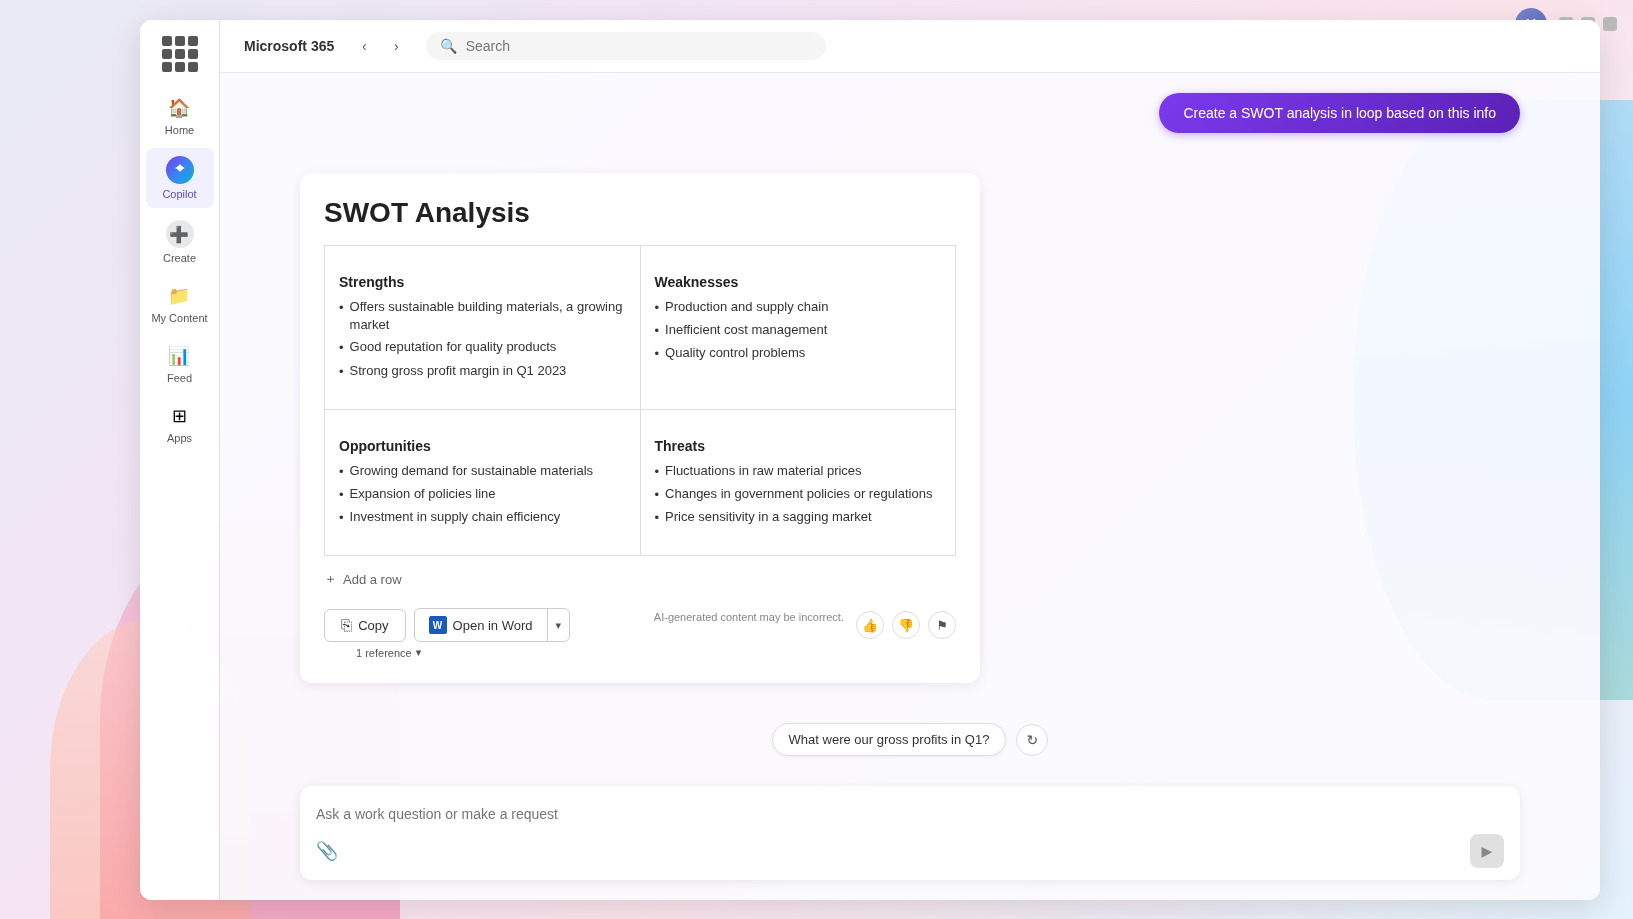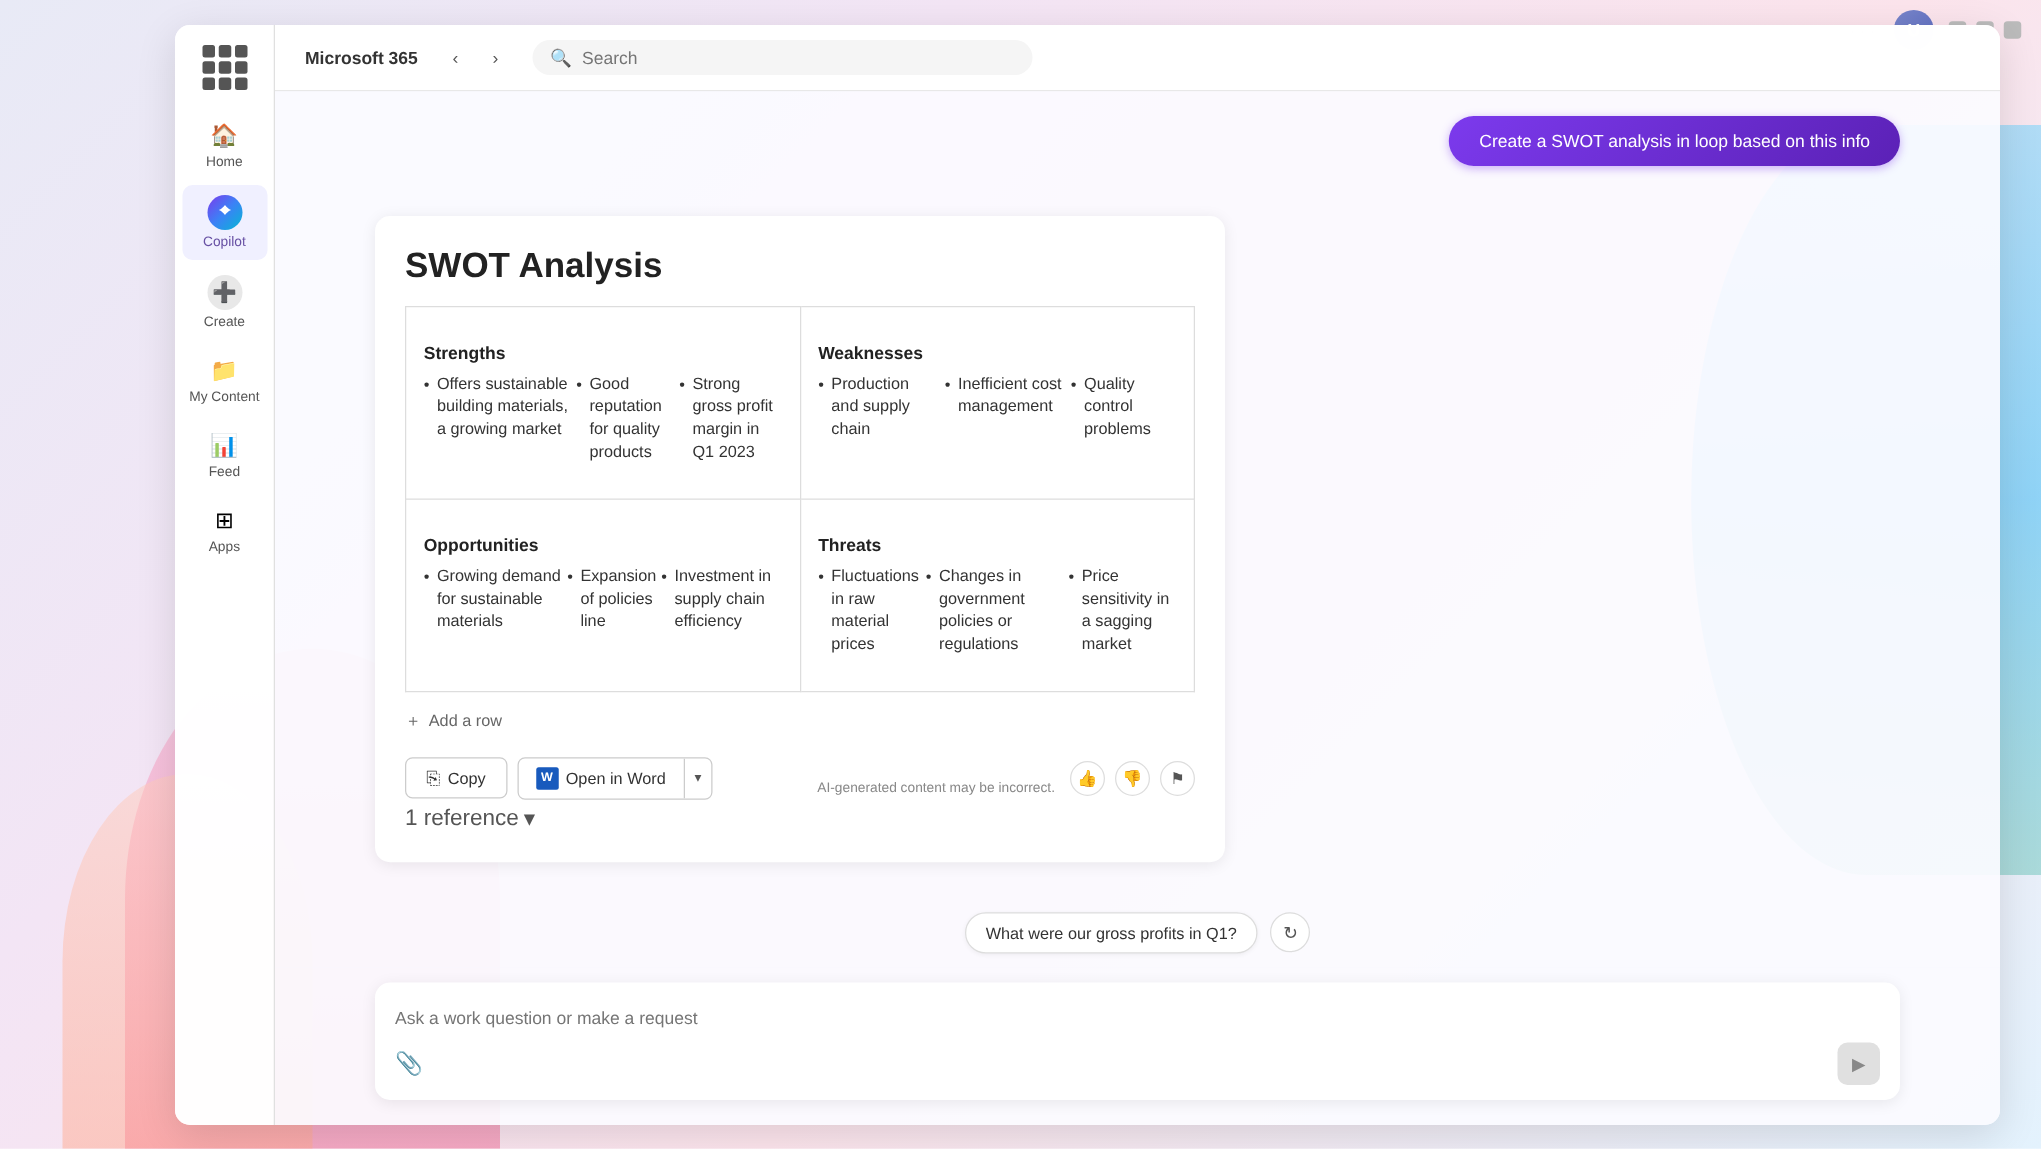--- a/index.html
+++ b/index.html
@@ -229,21 +229,21 @@
     .swot-cell-header {
       font-weight: 600;
       color: #222;
       margin-bottom: 8px;
       font-size: 14px;
     }
     .swot-cell-list {
       list-style: none;
       padding: 0;
       display: flex;
-      flex-direction: row;
+      flex-direction: column;
       gap: 4px;
     }
     .swot-cell-list li {
       display: flex;
       align-items: flex-start;
       gap: 6px;
       color: #333;
       line-height: 1.4;
     }
     .swot-cell-list li::before {
@@ -346,24 +346,25 @@
       cursor: pointer;
       font-size: 13px;
       color: #555;
     }
 
     
     .reference-row {
       display: flex;
       align-items: center;
       gap: 4px;
-      font-size: 18px;
+      font-size: 11px;
       color: #555;
       cursor: pointer;
       margin-top: 4px;
+      margin-left: 32px;
     }
 
     
     .suggestions-row {
       display: flex;
       align-items: center;
       gap: 10px;
       justify-content: center;
       margin-top: 8px;
     }
@@ -574,21 +575,21 @@
               <span>Copy</span>
             </button>
             <div class="btn-word-group">
               <button class="btn-word">
                 <span class="word-icon">W</span>
                 <span>Open in Word</span>
               </button>
               <button class="btn-word-caret">▾</button>
             </div>
           </div>
-          <div style="display:flex; align-items:flex-end; gap:12px;margin-left:20px;">
+          <div style="display:flex; align-items:flex-start; gap:12px;margin-left:20px;">
             <span class="ai-disclaimer">AI-generated content may be incorrect.</span>
             <div class="feedback-icons">
               <button class="feedback-icon">👍</button>
               <button class="feedback-icon">👎</button>
               <button class="feedback-icon">⚑</button>
             </div>
           </div>
         </div>
 
         <div class="reference-row">

